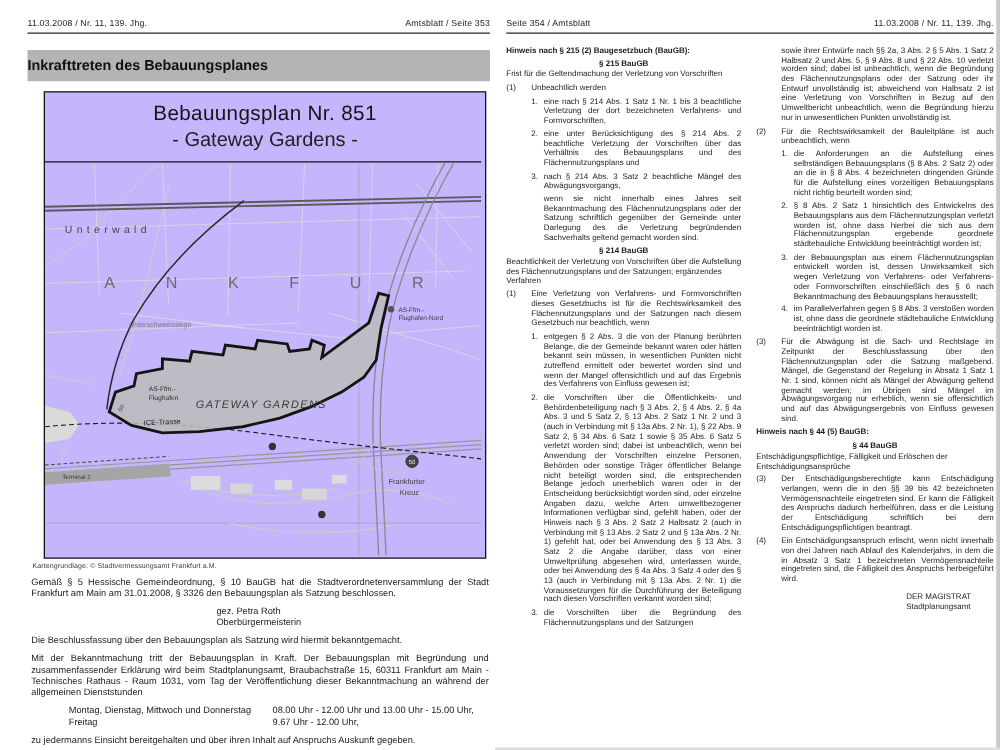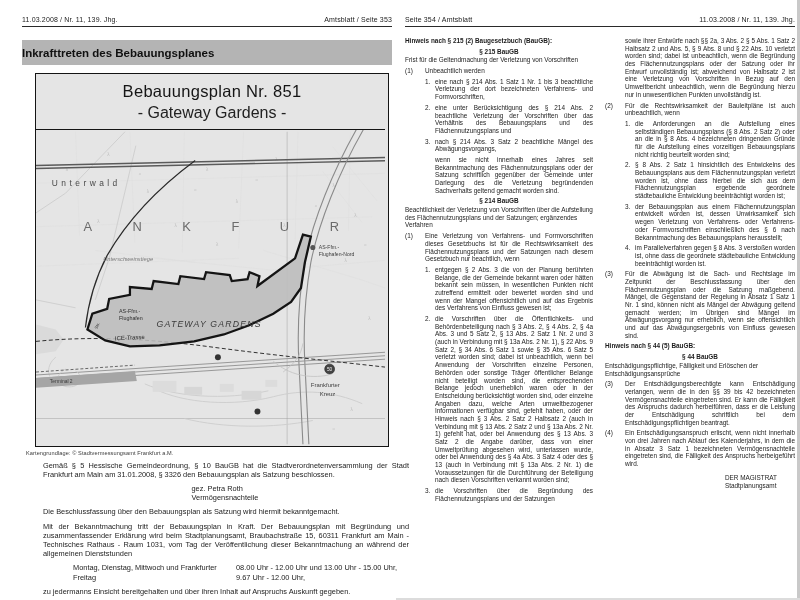--- a/index.html
+++ b/index.html
@@ -12,27 +12,27 @@
   
   .page{position:absolute;top:16px;}
   .page-left{left:22px;width:370px;}
   .page-right{left:405px;width:390px;}
   .pg-header{display:flex;justify-content:space-between;font-size:7px;letter-spacing:.15px;
              border-bottom:1px solid #2a2a2a;padding-bottom:3px;color:#222;}
 
   
   .title-bar{margin-top:13px;background:#b4b4b4;text-align:left;font-weight:bold;
              font-size:11.5px;padding:7px 0 6px;color:#101010;}
-  .map-box{margin:8px 0 0 13px;width:352px;border:1.6px solid #141414;background:#e5e5e5;}
+  .map-box{margin:8px 0 0 13px;width:352px;border:1.6px solid #141414;background:#c4b5fd;}
   .map-title{text-align:center;font-size:16.5px;letter-spacing:.3px;padding-top:8px;color:#151515;}
   .map-sub{text-align:center;font-size:16px;padding:3px 0 7px;color:#222;}
   svg.map{display:block;border-top:1.3px solid #141414;}
   .map-caption{font-size:5.6px;color:#3a3a3a;margin:3px 0 0 4px;letter-spacing:.1px;}
 
-  .lp-body{font-size:7.4px;line-height:1.2;margin-left:21px;width:366px;}
+  .lp-body{font-size:7.4px;line-height:1.2;margin-left:3px;width:366px;}
   .lp-body p{margin:6px 0 0;text-align:justify;}
   .sig-wrap{display:flex;justify-content:center;margin-top:4px;padding-right:2px;}
   .sig-inner{text-align:left;line-height:1.25;}
   .schedule{margin:5px 0 0 30px;display:grid;grid-template-columns:163px 1fr;row-gap:1px;}
   .schedule div{text-align:left;}
 
   
   .cols{display:flex;gap:12px;margin-top:10px;}
   .col{font-size:6.4px;line-height:1.2;}
   .col1{width:188px;}
@@ -188,27 +188,27 @@
     </svg>
   </div>
 
   <div class="map-caption">Kartengrundlage: © Stadtvermessungsamt Frankfurt a.M.</div>
 
   <div class="lp-body">
     <p>Gemäß § 5 Hessische Gemeindeordnung, § 10 BauGB hat die Stadtverordnetenversammlung der Stadt Frankfurt am Main am 31.01.2008, § 3326 den Bebauungsplan als Satzung beschlossen.</p>
     <div class="sig-wrap">
       <div class="sig-inner">
         <div>gez. Petra Roth</div>
-        <div>Vermögensnachteile</div>
+        <div>Oberbürgermeisterin</div>
       </div>
     </div>
     <p>Die Beschlussfassung über den Bebauungsplan als Satzung wird hiermit bekanntgemacht.</p>
     <p>Mit der Bekanntmachung tritt der Bebauungsplan in Kraft. Der Bebauungsplan mit Begründung und zusammenfassender Erklärung wird beim Stadtplanungsamt, Braubachstraße 15, 60311 Frankfurt am Main - Technisches Rathaus - Raum 1031, vom Tag der Veröffentlichung dieser Bekanntmachung an während der allgemeinen Dienststunden</p>
     <div class="schedule">
-      <div>Montag, Dienstag, Mittwoch und Frankfurter</div>
+      <div>Montag, Dienstag, Mittwoch und Donnerstag</div>
       <div>08.00 Uhr - 12.00 Uhr und 13.00 Uhr - 15.00 Uhr,</div>
       <div>Freitag</div>
       <div>9.67 Uhr - 12.00 Uhr,</div>
     </div>
     <p>zu jedermanns Einsicht bereitgehalten und über ihren Inhalt auf Anspruchs Auskunft gegeben.</p>
   </div>
 </div>
 
 <div class="page page-right">
   <div class="pg-header">

